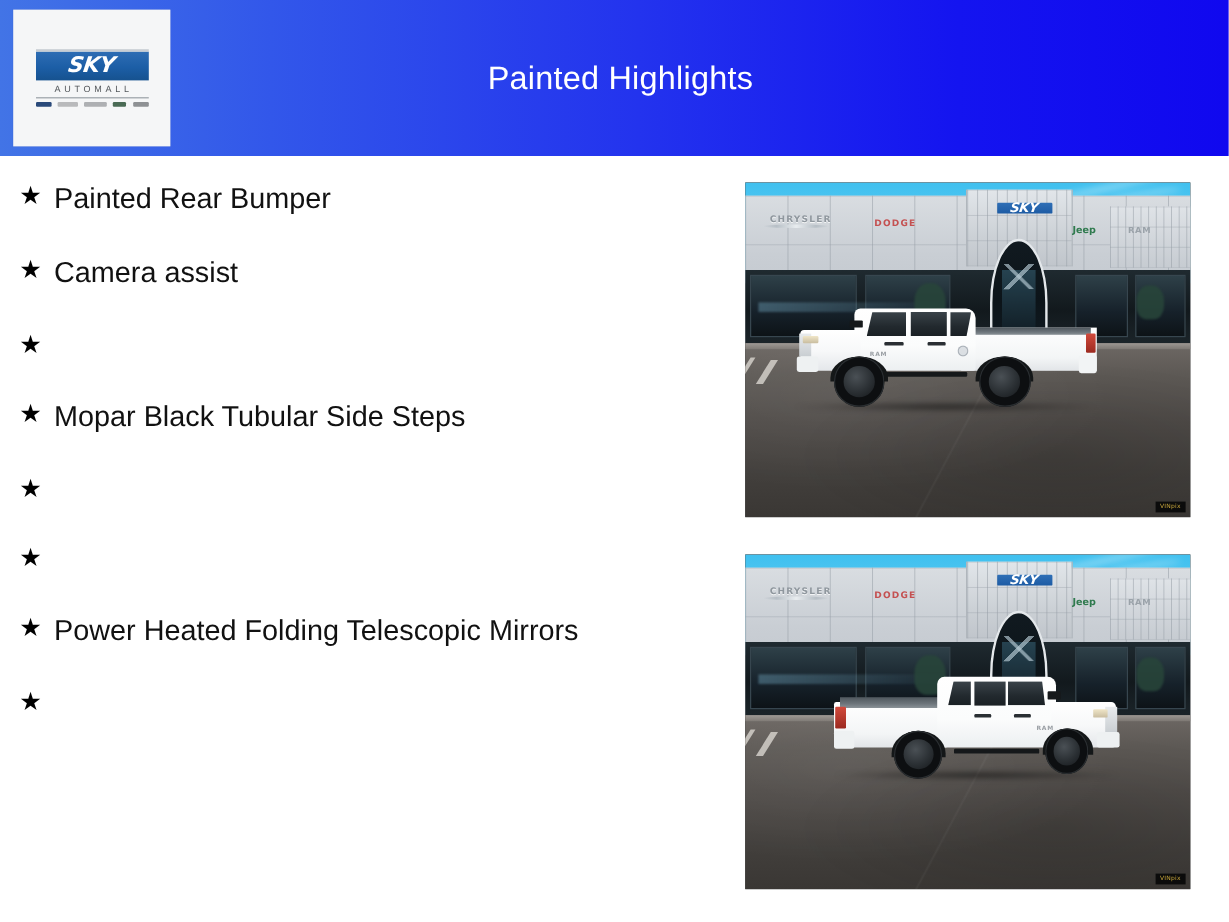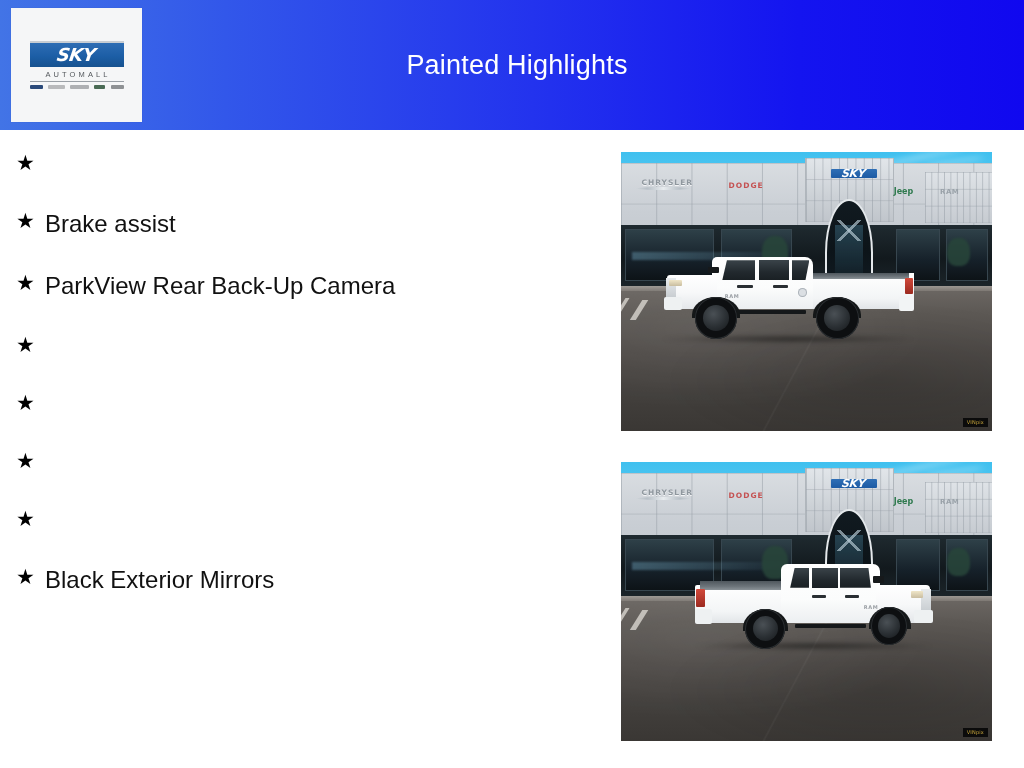--- a/index.html
+++ b/index.html
@@ -480,51 +480,52 @@
           <span class="b-fia"></span>
         </div>
       </div>
     </div>
   </div>
 
   <div id="features">
 
     <div class="feature-row">
       <div class="feature-star">★</div>
+      <div class="feature-label">Painted Rear Bumper</div>
     </div>
 
     <div class="feature-row">
       <div class="feature-star">★</div>
-      <div class="feature-label">Brake assist</div>
+      <div class="feature-label">Camera assist</div>
     </div>
 
     <div class="feature-row">
       <div class="feature-star">★</div>
-      <div class="feature-label">ParkView Rear Back-Up Camera</div>
     </div>
 
     <div class="feature-row">
       <div class="feature-star">★</div>
+      <div class="feature-label">Mopar Black Tubular Side Steps</div>
     </div>
 
     <div class="feature-row">
       <div class="feature-star">★</div>
     </div>
 
     <div class="feature-row">
       <div class="feature-star">★</div>
     </div>
 
     <div class="feature-row">
       <div class="feature-star">★</div>
+      <div class="feature-label">Power Heated Folding Telescopic Mirrors</div>
     </div>
 
     <div class="feature-row">
       <div class="feature-star">★</div>
-      <div class="feature-label">Black Exterior Mirrors</div>
     </div>
 
   </div>
 
   <div class="veh-panel" id="veh-panel-1">
     <div class="scene">
 
       <div class="sky">
         <div class="cloud c1"></div>
         <div class="cloud c2"></div>

